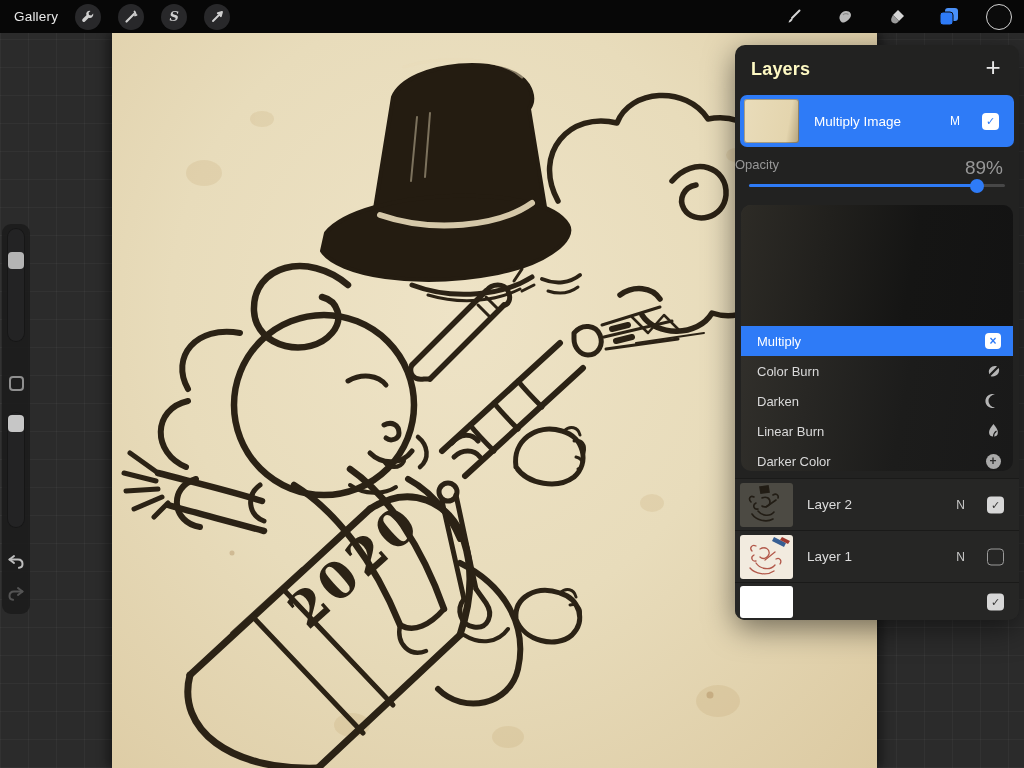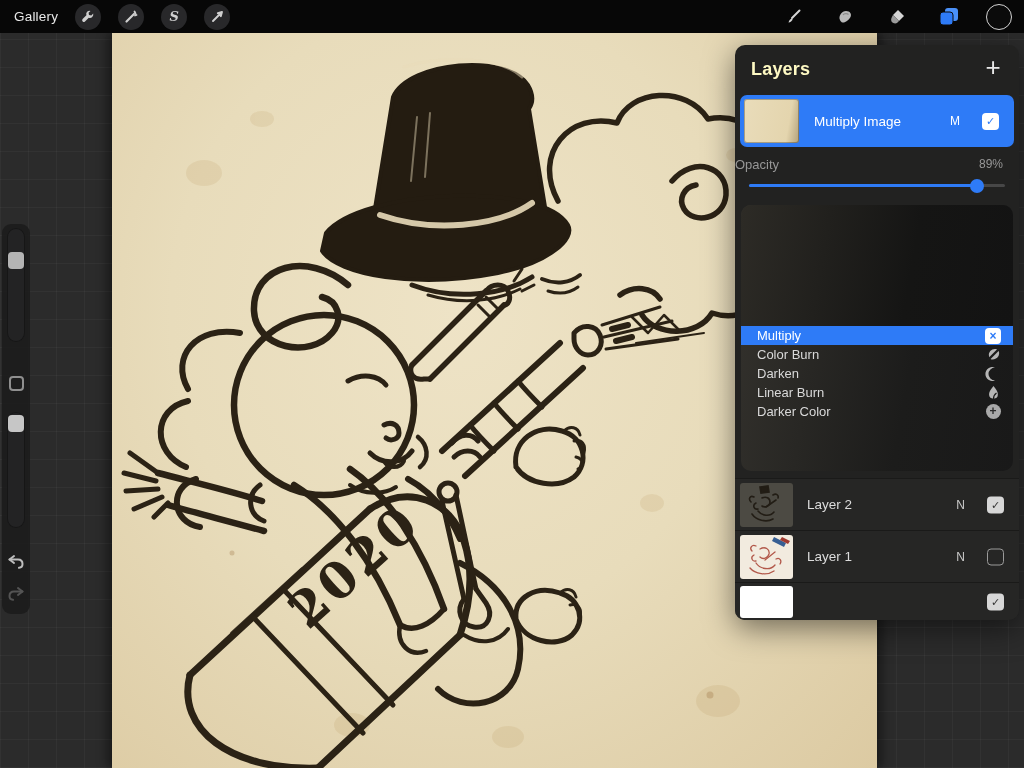--- a/index.html
+++ b/index.html
@@ -55,30 +55,30 @@
     color:#fff; font-size:13.5px; }
   .blend-letter { position:absolute; right:54px; top:0; height:52px; display:flex; align-items:center;
     color:#fff; font-size:12px; }
   .cbx { position:absolute; right:15px; top:17.5px; width:17px; height:17px; border-radius:4px;
     display:flex; align-items:center; justify-content:center; font-size:11px; font-weight:bold; }
   .cbx.white { background:#fff; color:#2e7bf7; }
   .cbx.lt { background:#d7d7d7; color:#333; }
   .cbx.empty { background:transparent; border:1.5px solid #9a9a9a; color:transparent; }
 
   .op-label { position:absolute; left:0; top:112px; color:#979797; font-size:13px; }
-  .op-value { position:absolute; right:16px; top:112px; color:#979797; font-size:12px; }
+  .op-value { position:absolute; right:16px; top:112px; color:#979797; font-size:19px; }
   .slider { position:absolute; left:14px; right:14px; top:139px; height:3px; background:#474747; border-radius:2px; }
   .slider .fill { position:absolute; left:0; top:0; height:3px; width:89%; background:#2e7bf7; border-radius:2px; }
   .slider .knob { position:absolute; top:-5.5px; left:calc(89% - 7px); width:14px; height:14px;
     border-radius:50%; background:#2e7bf7; }
 
   .blend-box { position:absolute; left:6px; top:160px; width:272px; height:266px; border-radius:10px;
     overflow:hidden; background:linear-gradient(100deg,#34322d 0%, #1c1c1b 62%, #191919 100%); }
   .blend-preview { height:121px; background:linear-gradient(100deg,#2d2b26 0%, #151514 62%, #131313 100%); }
-  .blend-row { position:relative; height:19px; display:flex; align-items:center; padding-left:16px;
+  .blend-row { position:relative; height:30px; display:flex; align-items:center; padding-left:16px;
     color:#d9d9d9; font-size:13px; }
   .blend-row.selected { background:#2e7bf7; color:#fff; }
   .blend-ic { position:absolute; right:11px; top:50%; transform:translateY(-50%); width:18px; height:18px;
     display:flex; align-items:center; justify-content:center; }
   .mult-ic { width:16px; height:16px; background:#fff; border-radius:4px; color:#2e7bf7;
     font-weight:bold; font-size:12px; line-height:16px; text-align:center; }
   .plus-circ { width:15px; height:15px; border-radius:50%; background:#a9a9a9; color:#2a2a2a;
     font-size:12px; font-weight:bold; line-height:15px; text-align:center; }
 
   .layer-row { position:absolute; left:0; width:284px; background:#262625; border-top:1px solid #1a1a19;padding-left:15px; }

